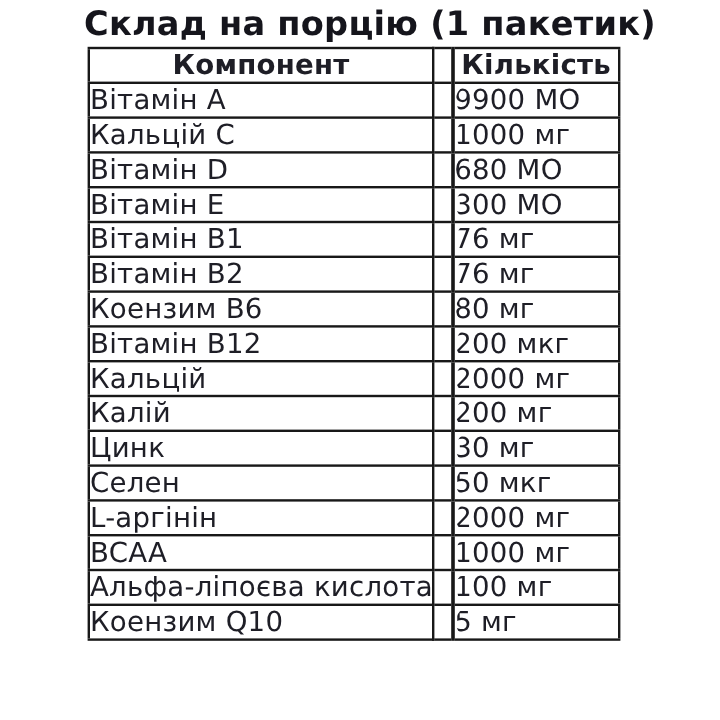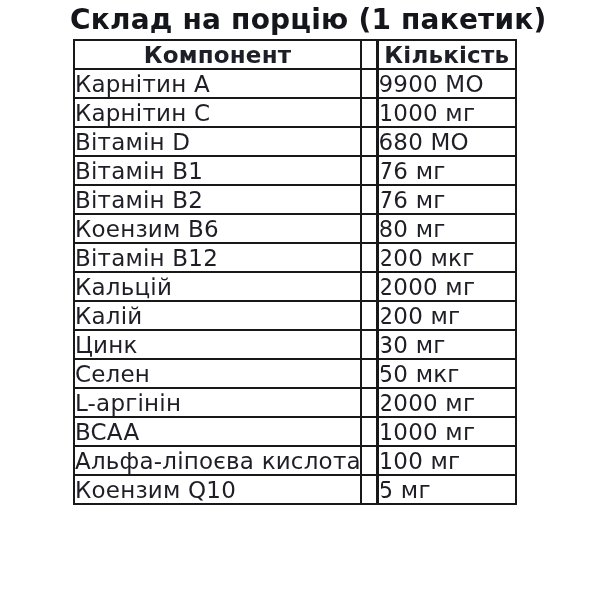--- a/index.html
+++ b/index.html
@@ -75,33 +75,38 @@
     </colgroup>
     <thead>
       <tr>
         <th class="comp">Компонент</th>
         <th class="gap"></th>
         <th class="qty">Кількість</th>
       </tr>
     </thead>
     <tbody>
         <tr>
-          <td class="comp">Карнітин A</td>
+          <td class="comp">Вітамін A</td>
           <td class="gap"></td>
           <td class="qty">9900 МО</td>
         </tr>
         <tr>
-          <td class="comp">Карнітин C</td>
+          <td class="comp">Кальцій C</td>
           <td class="gap"></td>
           <td class="qty">1000 мг</td>
         </tr>
         <tr>
           <td class="comp">Вітамін D</td>
           <td class="gap"></td>
           <td class="qty">680 МО</td>
+        </tr>
+        <tr>
+          <td class="comp">Вітамін E</td>
+          <td class="gap"></td>
+          <td class="qty">300 МО</td>
         </tr>
         <tr>
           <td class="comp">Вітамін B1</td>
           <td class="gap"></td>
           <td class="qty">76 мг</td>
         </tr>
         <tr>
           <td class="comp">Вітамін B2</td>
           <td class="gap"></td>
           <td class="qty">76 мг</td>

